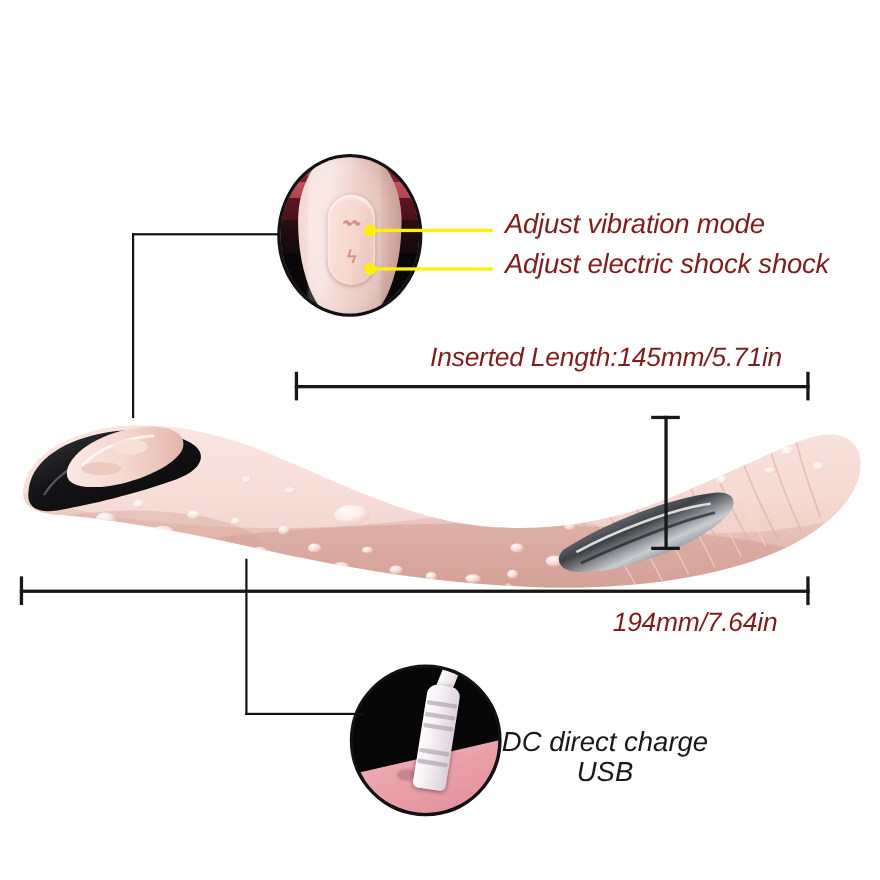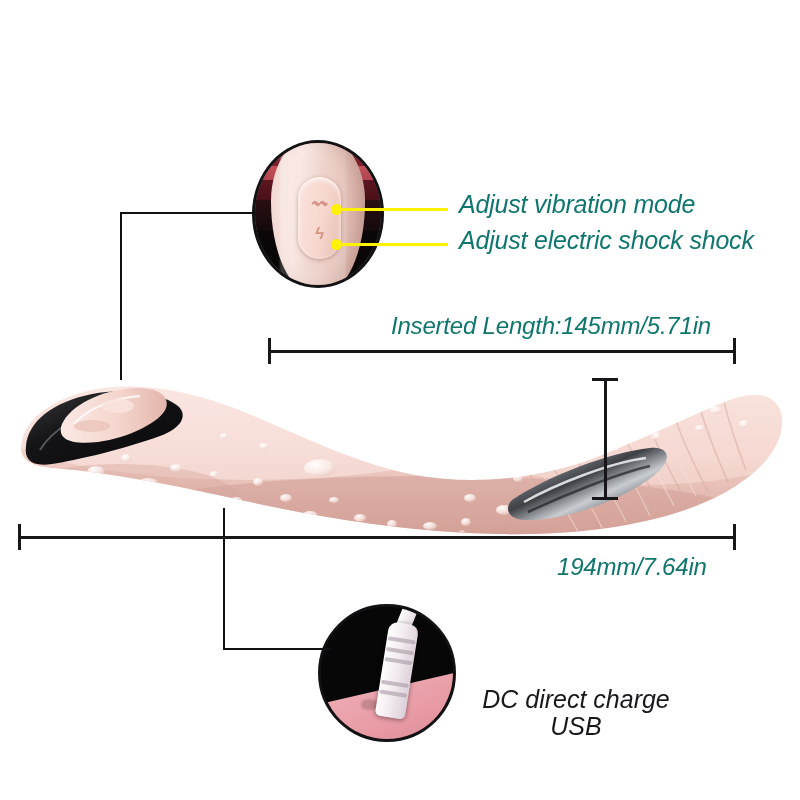--- a/index.html
+++ b/index.html
@@ -13,21 +13,21 @@
     height: 800px;
     background: #ffffff;
     overflow: hidden;
     font-family: "Liberation Sans", sans-serif;
   }
 
   
   .label {
     position: absolute;
     font-style: italic;
-    color: #0f766e;
+    color: #7f1d1d;
     white-space: nowrap;
     letter-spacing: -0.2px;
   }
   .label-callout { font-size: 25px; }
   .label-dim     { font-size: 24px; }
   .label-usb {
     font-size: 25px;
     font-style: italic;
     color: #18181a;
     text-align: center;
@@ -391,16 +391,16 @@
       <div class="usb-ring" style="top:27%;"></div>
       <div class="usb-ring" style="top:38%;"></div>
       <div class="usb-ring" style="top:62%;"></div>
       <div class="usb-ring" style="top:73%;"></div>
     </div>
   </div>
 
   <div class="lead-v" style="left:223px; top:508px; height:142px;"></div>
   <div class="lead-h" style="left:223px; top:648px; width:108px;"></div>
 
-  <div class="label-usb" style="position:absolute; left:461px; top:662px; width:230px;margin-top:24px;">DC direct charge
+  <div class="label-usb" style="position:absolute; left:435px; top:662px; width:230px;">DC direct charge
 USB</div>
 
 </div>
 
 </body></html>

